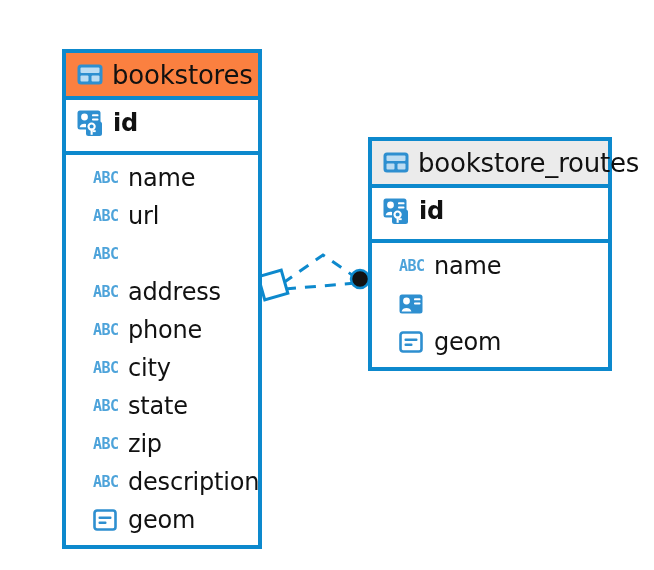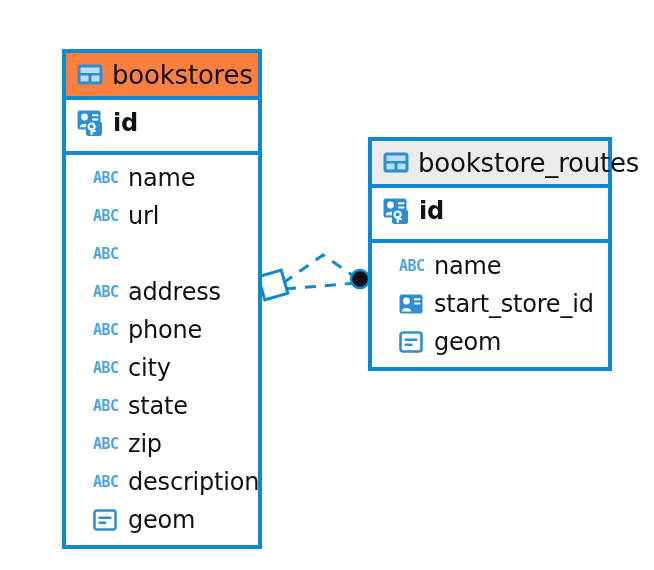--- a/index.html
+++ b/index.html
@@ -262,21 +262,20 @@
       <div class="field-row">
         <span class="icon" style="width:27px; display:flex; justify-content:flex-start;">
           <svg width="24" height="20" viewBox="0 0 24 20">
             <rect x="0.5" y="0.5" width="23" height="19" rx="2.5" fill="#2e8fd0"></rect>
             <circle cx="7.5" cy="7" r="3.4" fill="#ffffff"></circle>
             <path d="M 2.6 17.4 C 3.4 12.8 11.6 12.8 12.4 17.4 Z" fill="#ffffff"></path>
             <rect x="15" y="4.2" width="6.5" height="2.1" rx="0.9" fill="#ffffff"></rect>
             <rect x="15" y="8.4" width="6.5" height="2.1" rx="0.9" fill="#ffffff"></rect>
           </svg>
         </span>
-        <span class="field-label">start_store_id</span>
       </div>
 
 
       <div class="field-row">
         <span class="icon" style="width:27px; display:flex; justify-content:flex-start;">
           <svg width="24" height="22" viewBox="0 0 24 22">
             <rect x="1.5" y="1.5" width="21" height="19" rx="2.5" fill="#ffffff" stroke="#2e8fd0" stroke-width="2.6"></rect>
             <rect x="5.5" y="7.5" width="13" height="2.4" rx="1" fill="#2e8fd0"></rect>
             <rect x="5.5" y="12.5" width="8" height="2.4" rx="1" fill="#2e8fd0"></rect>
           </svg>

